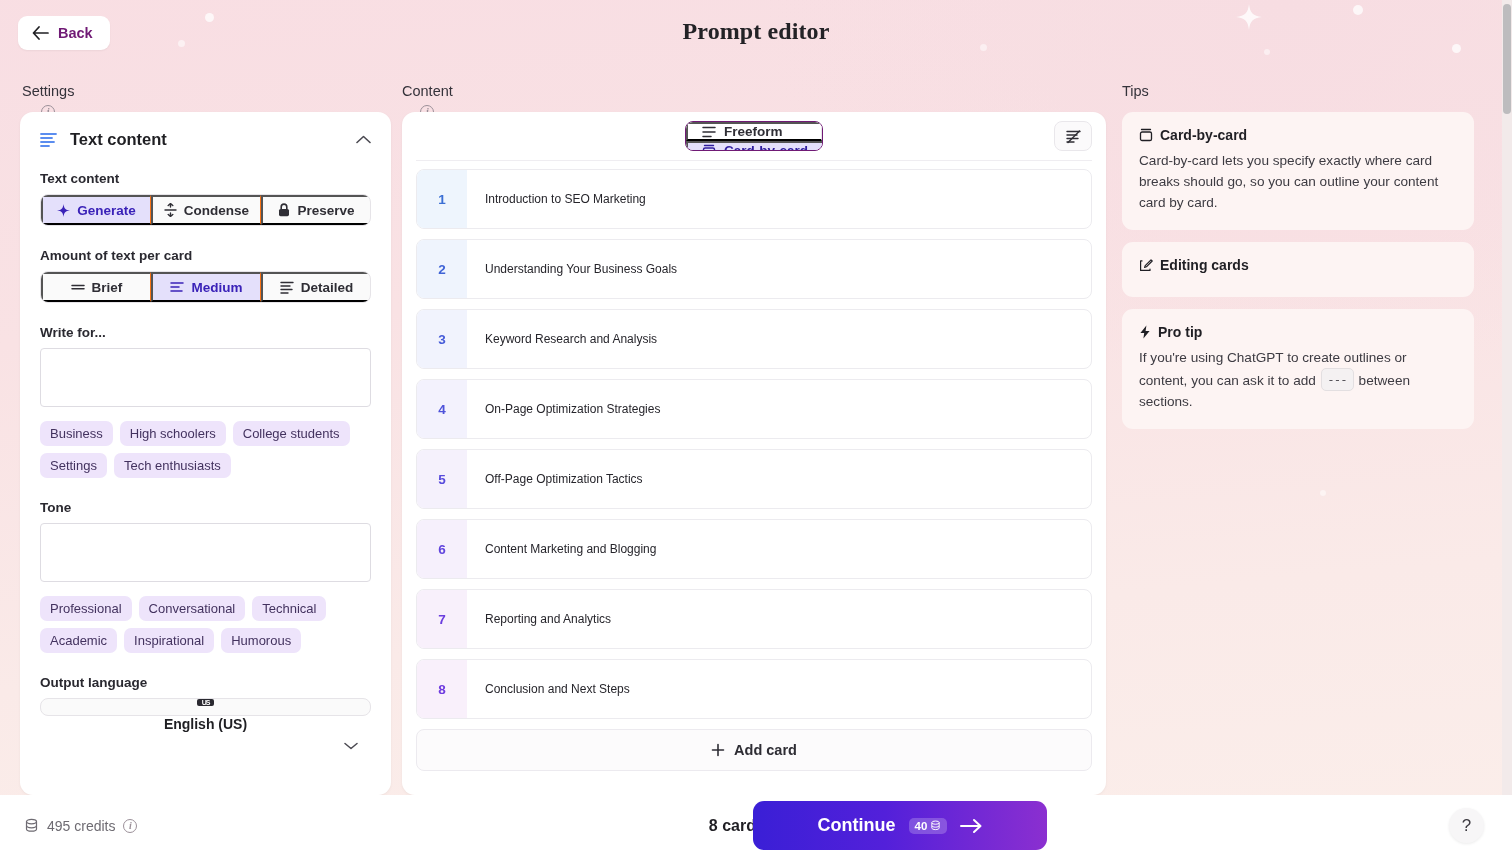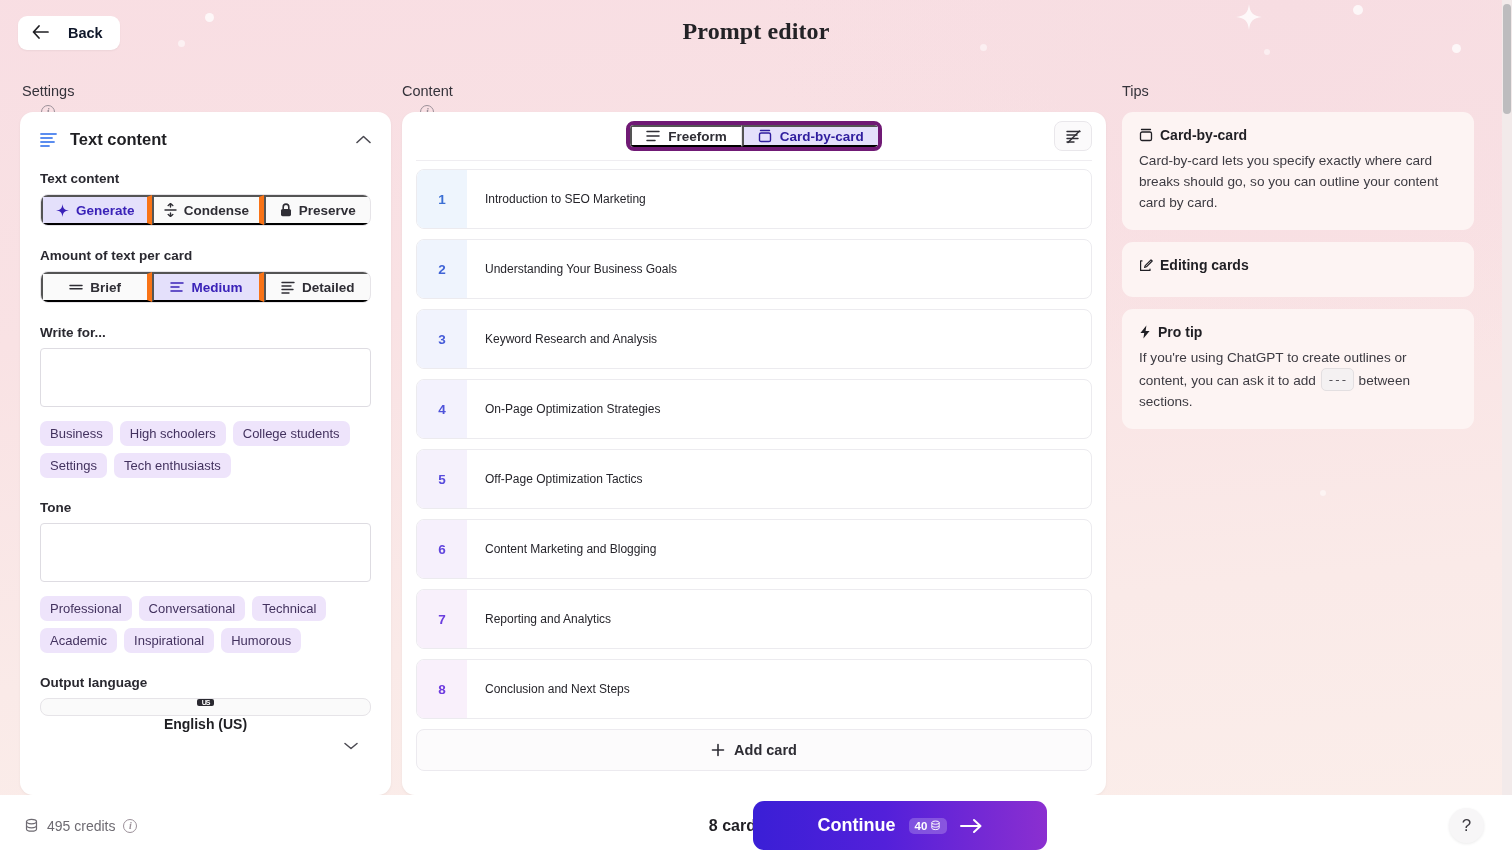--- a/index.html
+++ b/index.html
@@ -14,24 +14,24 @@
       radial-gradient(ellipse 800px 600px at 85% 0%, #f7dde2 0%, rgba(247,221,226,0) 65%),
       linear-gradient(175deg, #f8dee3 0%, #f9e2e4 35%, #faeae8 70%, #fbeeea 100%);
     position: relative;
   }
   .sparkle { position: absolute; pointer-events: none; }
   .dot { position: absolute; border-radius: 50%; background: rgba(255,255,255,0.75); pointer-events: none; }
 
   
   .back-btn {
     position: absolute; left: 18px; top: 16px;
-    display: flex; gap: 19px;
+    display: flex; align-items: center; gap: 9px;
     background: #fff; border: none; border-radius: 9px;
     padding: 9px 17px 9px 14px;
-    font-size: 14.5px; font-weight: 700; color: #0f172a;
+    font-size: 14.5px; font-weight: 700; color: #701a75;
     box-shadow: 0 1px 2px rgba(0,0,0,0.05);
     cursor: pointer; font-family: inherit;
   }
   .page-title {
     position: absolute; left: 0; right: 0; top: 18px;
     text-align: center;
     font-family: "Liberation Serif", serif;
     font-size: 24px; font-weight: 700; color: #232226;
     letter-spacing: .1px;
   }
@@ -66,21 +66,21 @@
     font-size: 13.5px; font-weight: 700; color: #2a2930;
     margin-top: 22px; margin-bottom: 8px;
   }
   .seg {
     display: flex; background: #fafafa; border: 1px solid #e6e4e8;
     border-radius: 8px; overflow: hidden; height: 32px;
   }
   .seg-item {
     flex: 1; display: flex; align-items: center; justify-content: center; gap: 7px;
     font-size: 13.5px; font-weight: 700; color: #2f2e35;
-    border-right: 5px solid #f97316; cursor: pointer; background: transparent;
+    border-right: 1px solid #f97316; cursor: pointer; background: transparent;
     font-family: inherit;
   }
   .seg-item:last-child { border-right: none; }
   .seg-item.active { background: #e4e0fb; color: #3a22b8; }
   .ta {
     width: 100%; height: 59px; border: 1px solid #dedce2; border-radius: 4px;
     background: #fff; resize: none; font-family: inherit; font-size: 13px;
     padding: 6px 8px; outline: none;
   }
   .chips { display: flex; flex-wrap: wrap; gap: 7px; margin-top: 10px; }
@@ -108,22 +108,22 @@
     background: #fff; border-radius: 13px; overflow: hidden;
     box-shadow: 0 1px 3px rgba(0,0,0,0.05);
   }
   .cp-toolbar {
     position: relative; height: 49px;
     display: flex; align-items: center; justify-content: center;
     border-bottom: 1px solid #efedf1;
     margin: 0 14px;
   }
   .mode-seg {
-    display: flex; border: 4px solid #701a75; border-radius: 8px; overflow: hidden;
-    height: 30px; background: #fff;
+    display: flex; border: 1px solid #701a75; border-radius: 8px; overflow: hidden;
+    height: 30px; background: #fff; flex-direction: column;
   }
   .mode-item {
     display: flex; align-items: center; gap: 8px; padding: 0 14px;
     font-size: 13.5px; font-weight: 700; color: #2f2e35;
     border-right: 1px solid #e6e4e8; cursor: pointer; background: #fff;
     font-family: inherit;
   }
   .mode-item:last-child { border-right: none; }
   .mode-item.active { background: #e4e0fb; color: #2f1d9e; }
   .collapse-btn {

